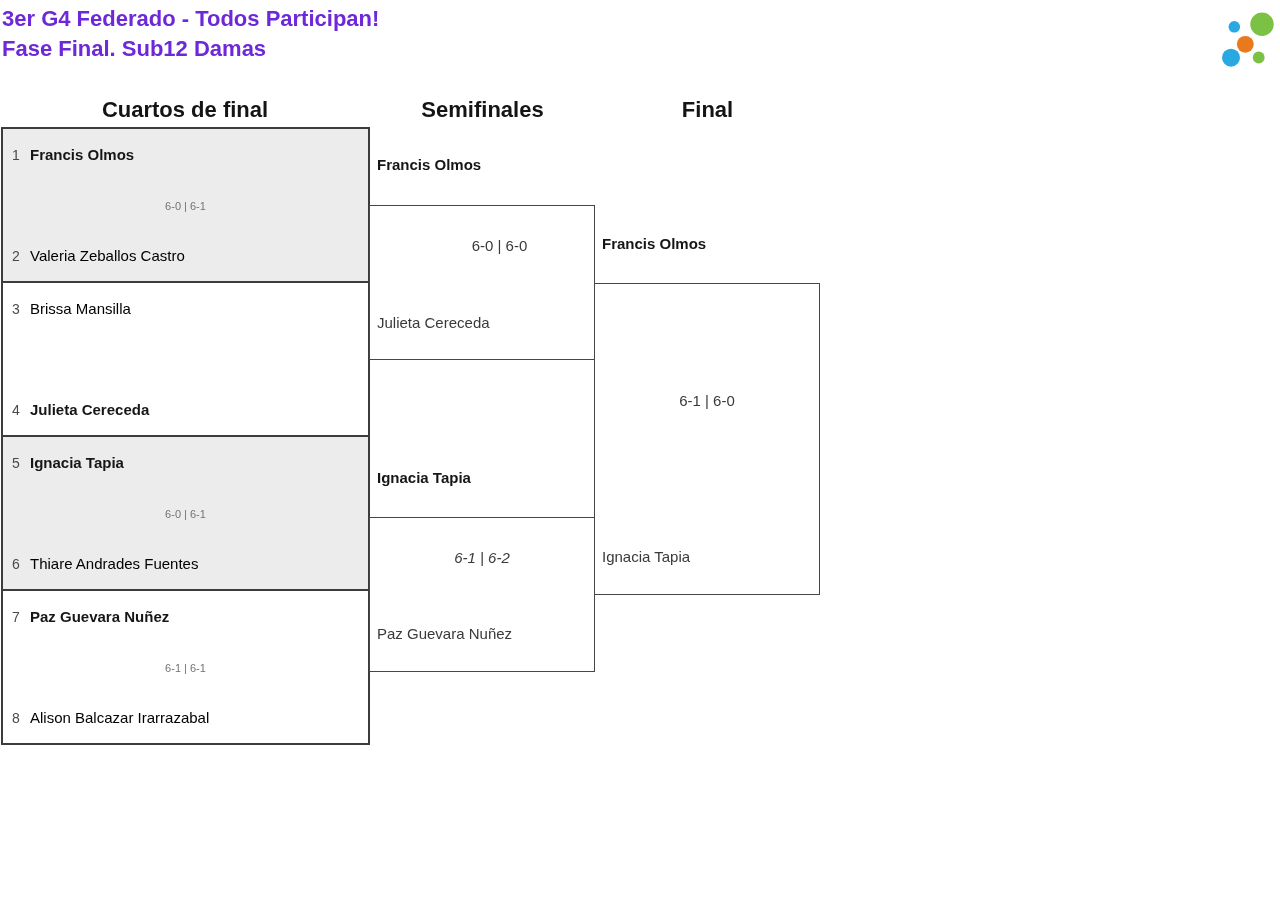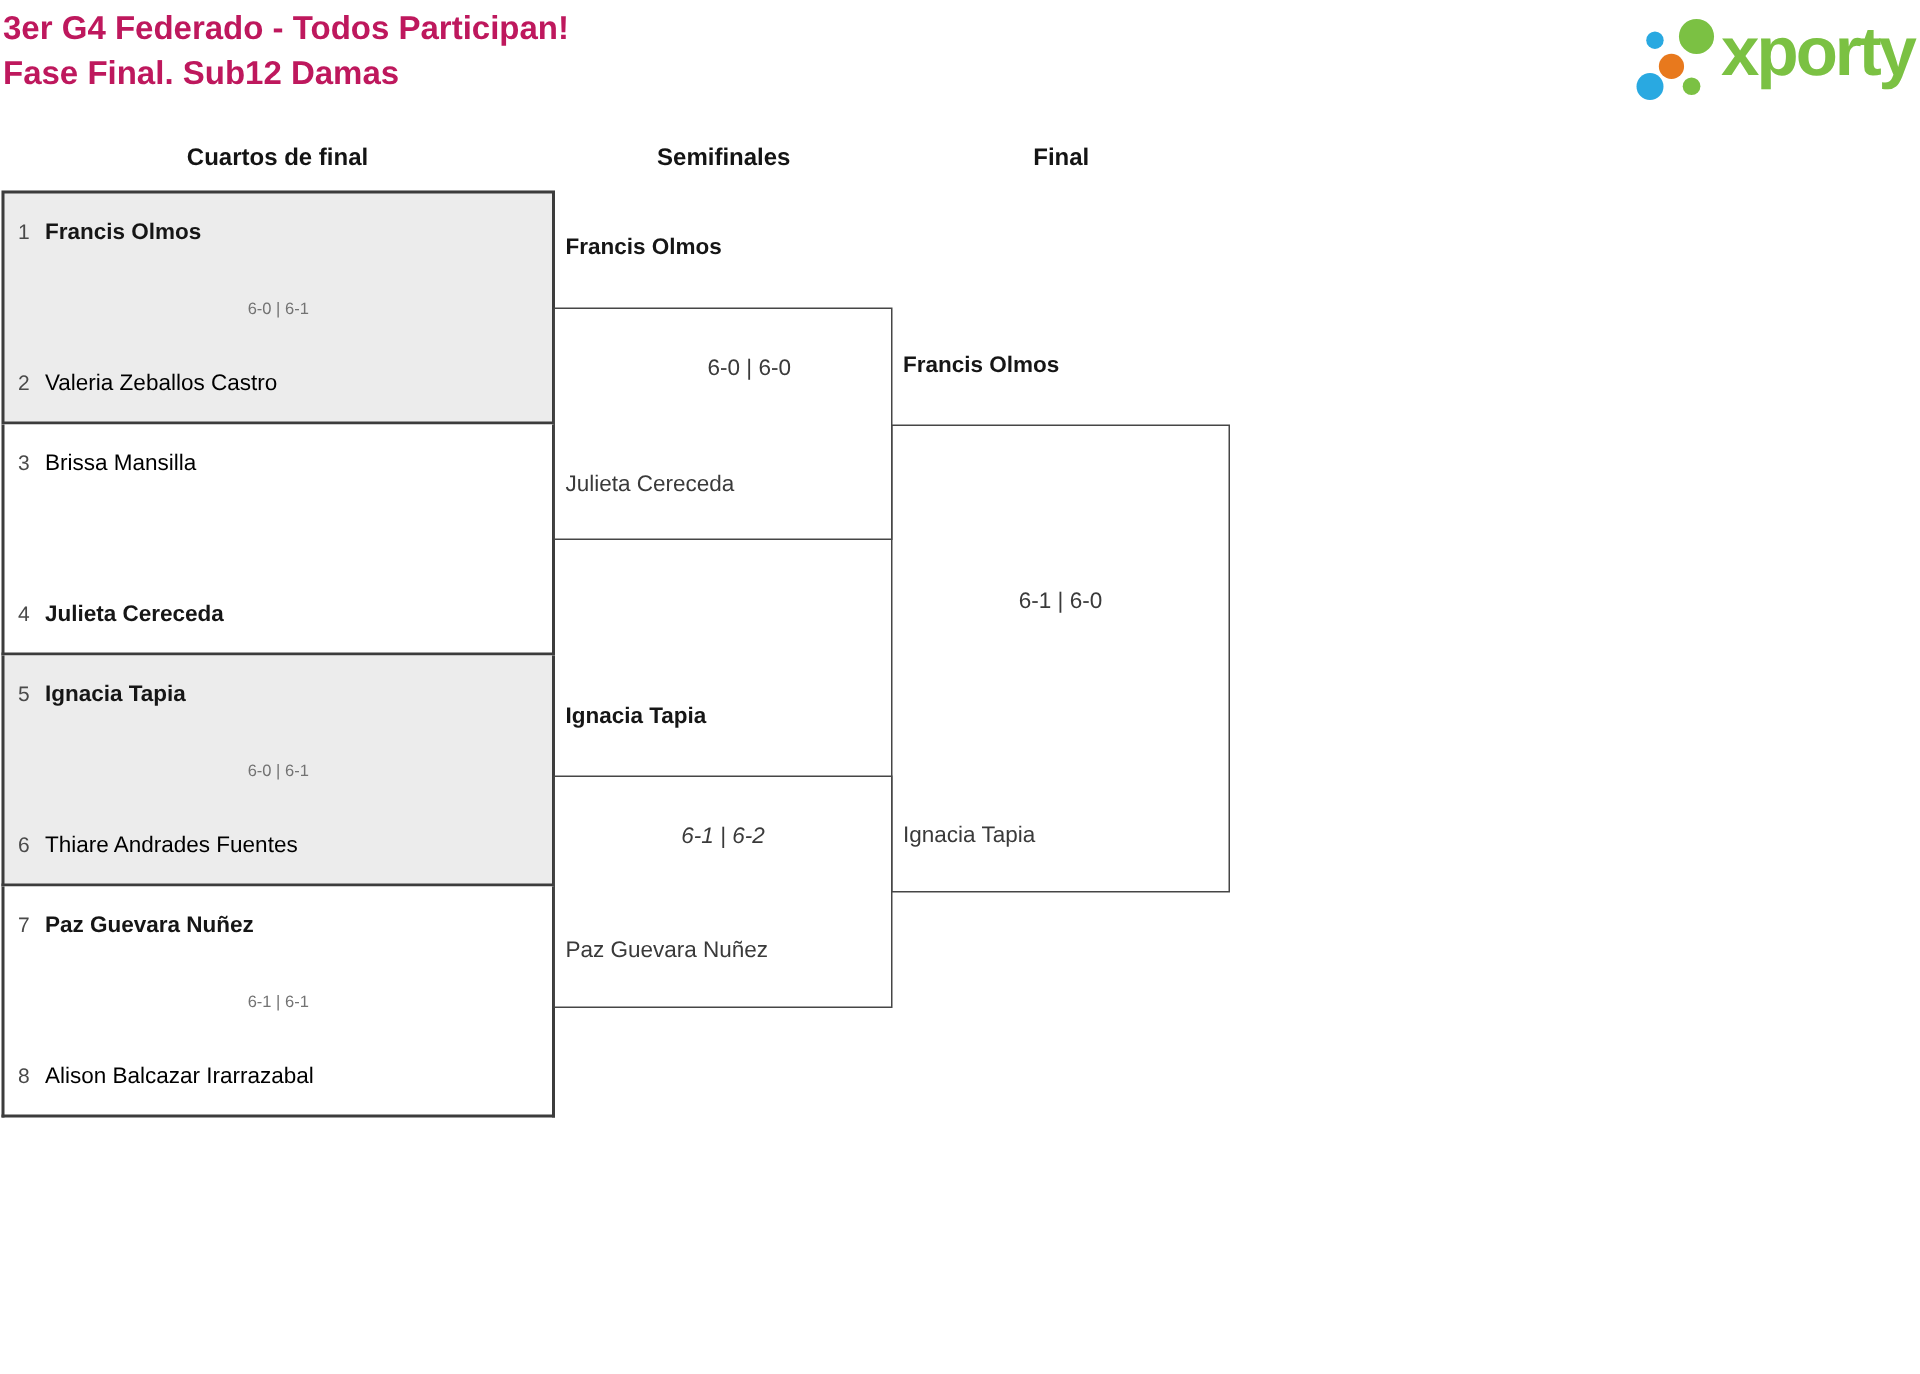--- a/index.html
+++ b/index.html
@@ -5,35 +5,35 @@
   * { margin:0; padding:0; box-sizing:border-box; }
   html,body { background:#fff; }
   body {
     width:1280px; height:916px; position:relative; overflow:hidden;
     font-family:"Liberation Sans", sans-serif; color:#3a3a3a;
   }
 
   
   .page-title {
     position:absolute; left:2px; top:4px;
-    font-size:22px; font-weight:700; color:#be185d; line-height:30px;
+    font-size:22px; font-weight:700; color:#6d28d9; line-height:30px;
   }
 
   
   .logo { position:absolute; top:2px; right:4px; display:flex; align-items:flex-start; text-decoration:none; cursor:pointer; }
   .logo svg { display:block; margin-top:4px; }
   .wordmark {
     color:#7bc143; font-size:46px; font-weight:700; letter-spacing:-2px;
     line-height:64px; margin-left:2px;
   }
 
   
   .col-header {
     position:absolute; top:97px; text-align:center;
-    font-size:16px; font-weight:700; color:#141414;
+    font-size:22px; font-weight:700; color:#141414;
   }
   .h-qf { left:0;   width:370px; }
   .h-sf { left:370px; width:225px; }
   .h-f  { left:595px; width:225px; }
 
   
   .qf-col { position:absolute; left:1px; top:127px; width:369px; }
   .qf-box {
     height:156px; border:2px solid #3c3c3c; background:#fff;
     display:flex; flex-direction:column; justify-content:space-between;
@@ -79,21 +79,20 @@
 </div>
 
 <div class="logo">
   <svg width="64" height="66" viewBox="0 0 64 66">
     <circle cx="22.3" cy="20.8" r="5.8" fill="#29a9e1"></circle>
     <circle cx="50" cy="18.3" r="11.7" fill="#7bc143"></circle>
     <circle cx="33.3" cy="38.3" r="8.4" fill="#e8791d"></circle>
     <circle cx="46.7" cy="51.5" r="5.9" fill="#7bc143"></circle>
     <circle cx="19" cy="51.7" r="9" fill="#29a9e1"></circle>
   </svg>
-  <span class="wordmark">xporty</span>
 </div>
 
 <div class="col-header h-qf">Cuartos de final</div>
 <div class="col-header h-sf">Semifinales</div>
 <div class="col-header h-f">Final</div>
 
 <div class="qf-col">
 
   <div class="qf-box shaded">
     <div class="p-row">

